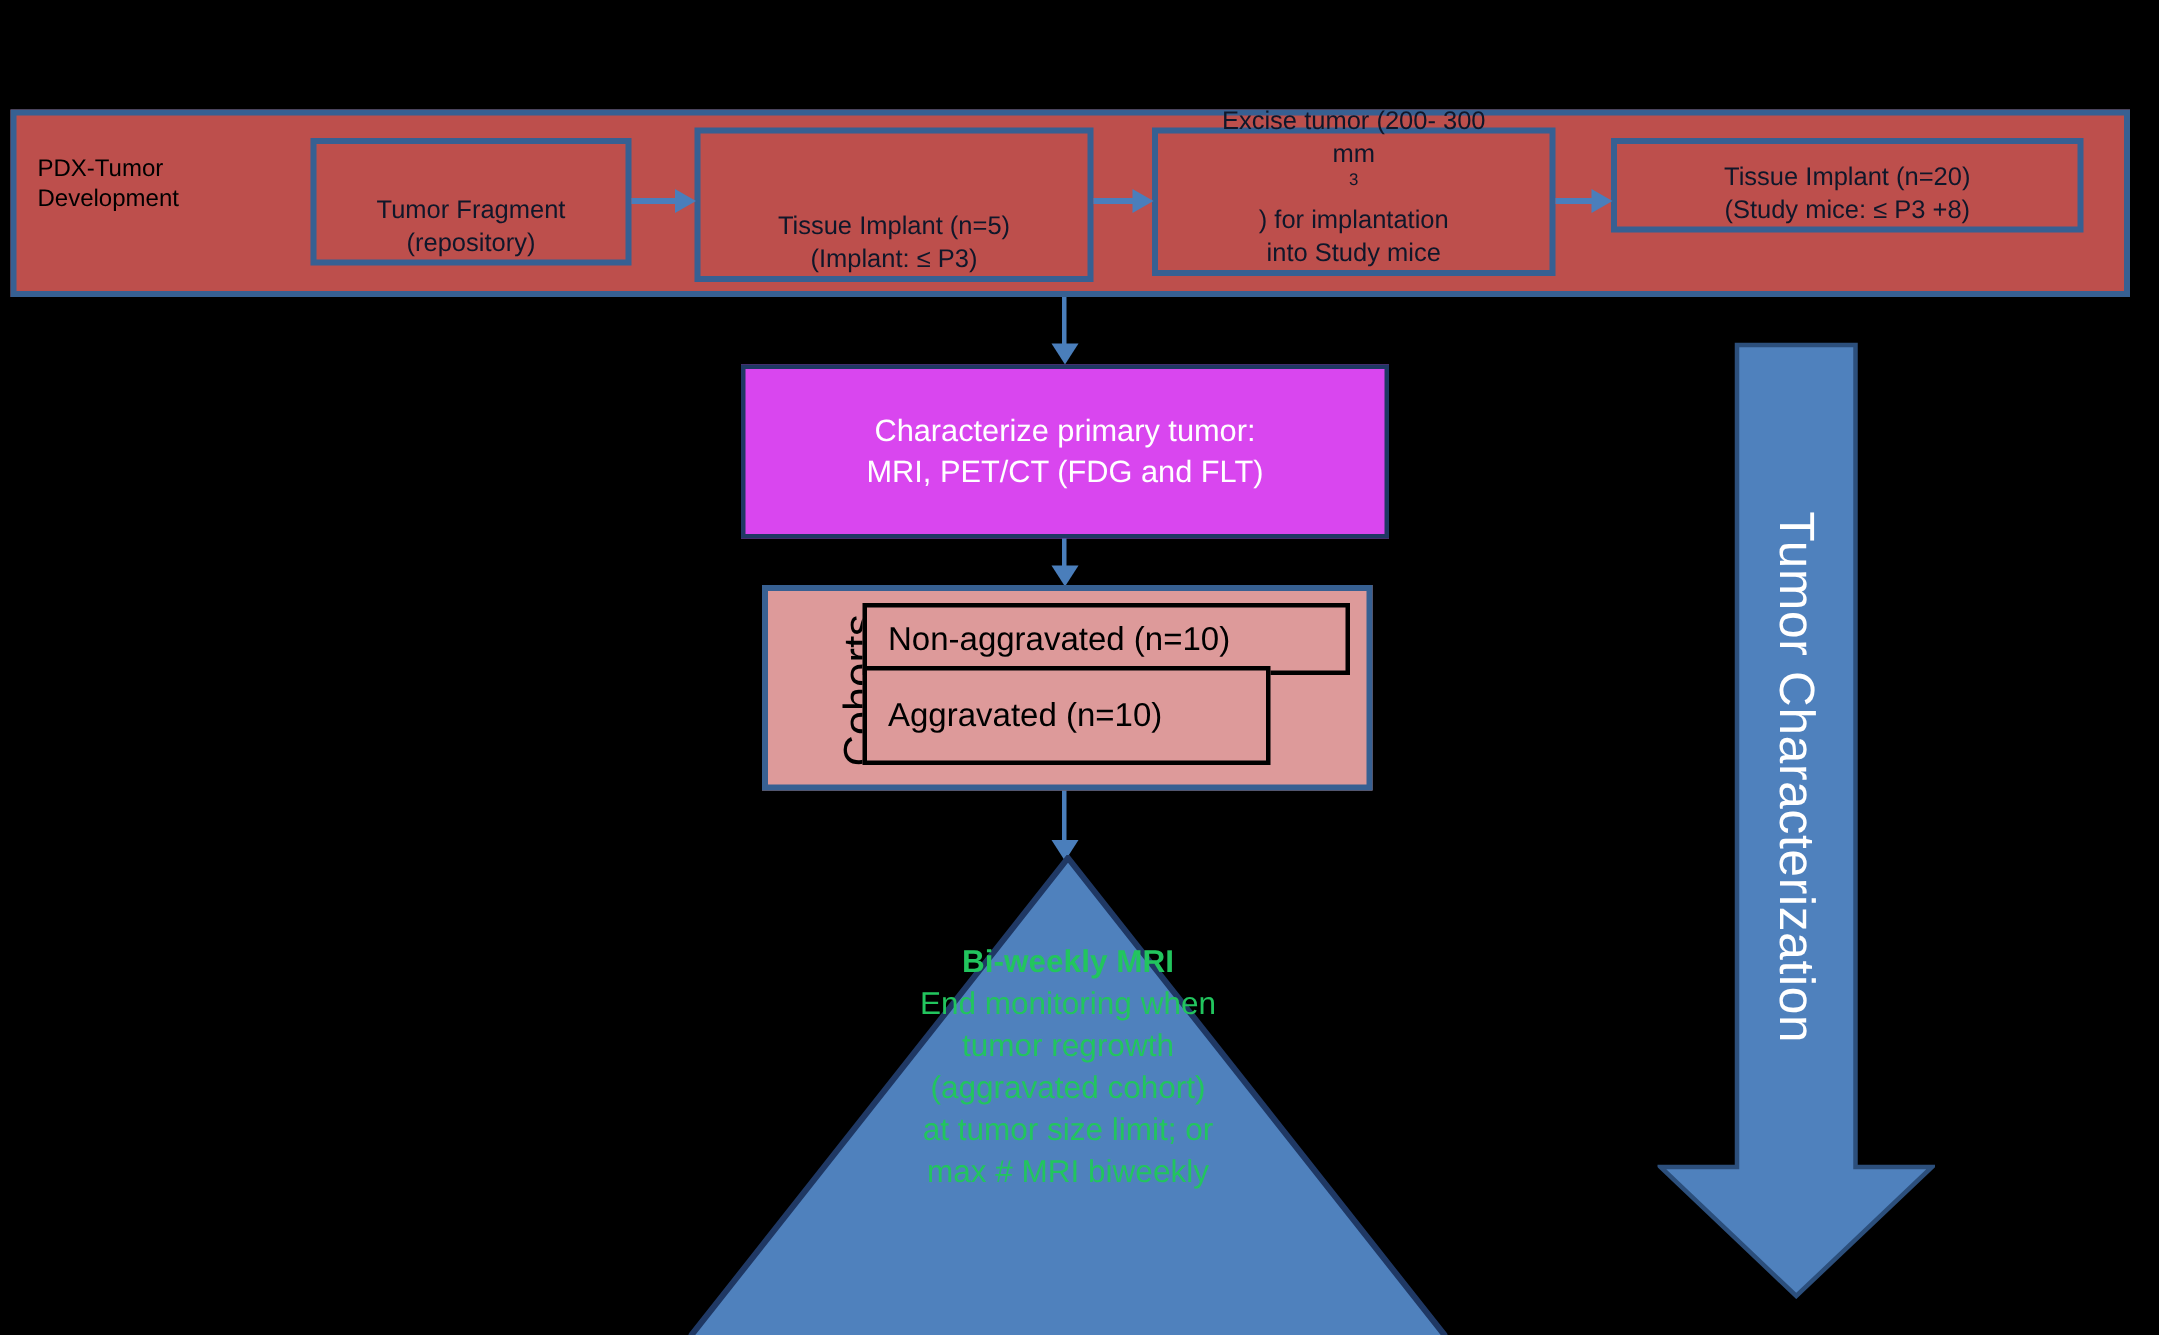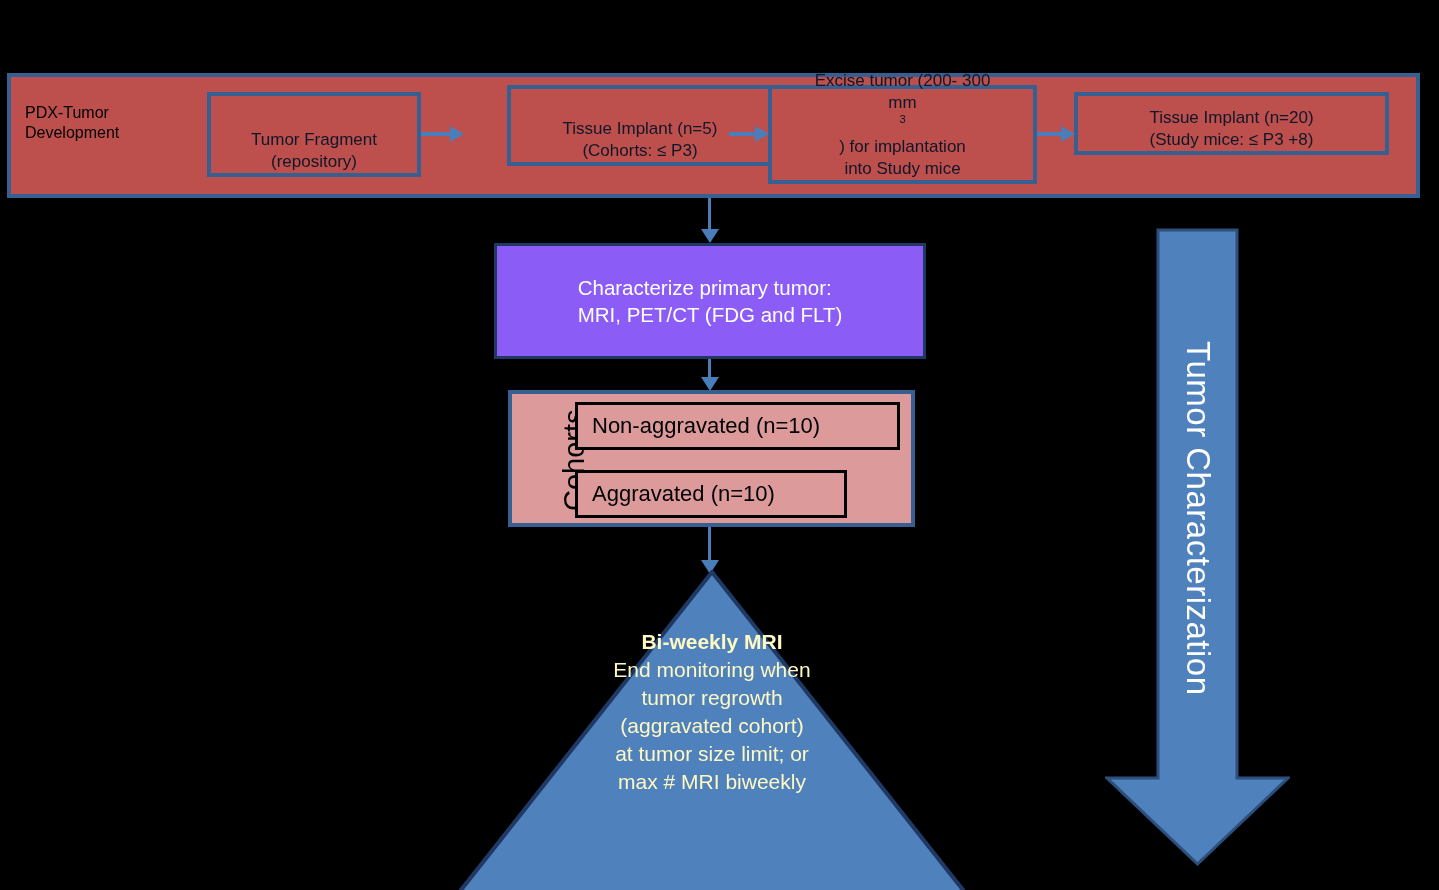--- a/index.html
+++ b/index.html
@@ -58,21 +58,21 @@
     text-align: center;
     display: flex;
     align-items: flex-end;
     justify-content: center;
     padding: 0 6px;
   }
 
   .redbox span { display: block; }
 
   #rb-fragment  { left: 207px; top: 92px;  width: 214px; height: 85px; }
-  #rb-implant5  { left: 463px; top: 85px;  width: 266px; height: 81px; margin-left: 44px; }
+  #rb-implant5  { left: 463px; top: 85px;  width: 266px; height: 103px; }
   #rb-excise    { left: 768px; top: 85px;  width: 269px; height: 99px; }
   #rb-implant20 { left: 1074px; top: 92px; width: 315px; height: 63px; }
 
   
   .harrow {
     position: absolute;
     height: 17px;
     top: 126px;
   }
   .harrow .shaft {
@@ -127,27 +127,27 @@
   #va3 .shaft { height: 34px; }
   #va3 .head  { top: 33px; }
 
   
   .bluebox {
     position: absolute;
     left: 494px;
     top: 243px;
     width: 432px;
     height: 116px;
-    background: #8b5cf6;
+    background: #d946ef;
     border: 3px solid #1f3864;
     box-sizing: border-box;
     color: #ffffff;
     font-size: 20.5px;
     line-height: 1.32;
-    text-align: left;
+    text-align: center;
     display: flex;
     align-items: center;
     justify-content: center;
   }
 
   
   .cohorts {
     position: absolute;
     left: 508px;
     top: 390px;
@@ -177,21 +177,21 @@
     background: #dd9a9a;
     border: 3px solid #000000;
     box-sizing: border-box;
     color: #000000;
     font-size: 22px;
     display: flex;
     align-items: center;
     padding-left: 14px;
   }
   #co-1 { left: 63px; top: 8px;  width: 325px; height: 48px; }
-  #co-2 { left: 63px; top: 76px; width: 272px; height: 48px; }
+  #co-2 { left: 63px; top: 50px; width: 272px; height: 66px; }
 
   
   .diamond-wrap {
     position: absolute;
     left: 459px;
     top: 570px;
     width: 506px;
     height: 640px;
   }
   .diamond-shape {
@@ -207,21 +207,21 @@
     position: absolute;
     left: 0; top: 0;
     width: 506px;
     height: 640px;
   }
   .diamond-text {
     position: absolute;
     left: 80px;
     top: 58px;
     width: 346px;
-    color: #fef9c3;
+    color: #22c55e;
     font-size: 21px;
     line-height: 1.33;
     text-align: center;
   }
   .diamond-text .bold { font-weight: bold; }
 
   
   .bigarrow-wrap {
     position: absolute;
     left: 1105px;
@@ -262,21 +262,21 @@
   <div class="redbox" id="rb-fragment">
     <div>
       <span>Tumor Fragment</span>
       <span>(repository)</span>
     </div>
   </div>
 
   <div class="redbox" id="rb-implant5">
     <div>
       <span>Tissue Implant (n=5)</span>
-      <span>(Cohorts: ≤ P3)</span>
+      <span>(Implant: ≤ P3)</span>
     </div>
   </div>
 
   <div class="redbox" id="rb-excise">
     <div>
       <span>Excise tumor (200- 300</span>
       <span><span>mm</span><sup>3</sup><span>) for implantation</span></span>
       <span>into Study mice</span>
     </div>
   </div>

